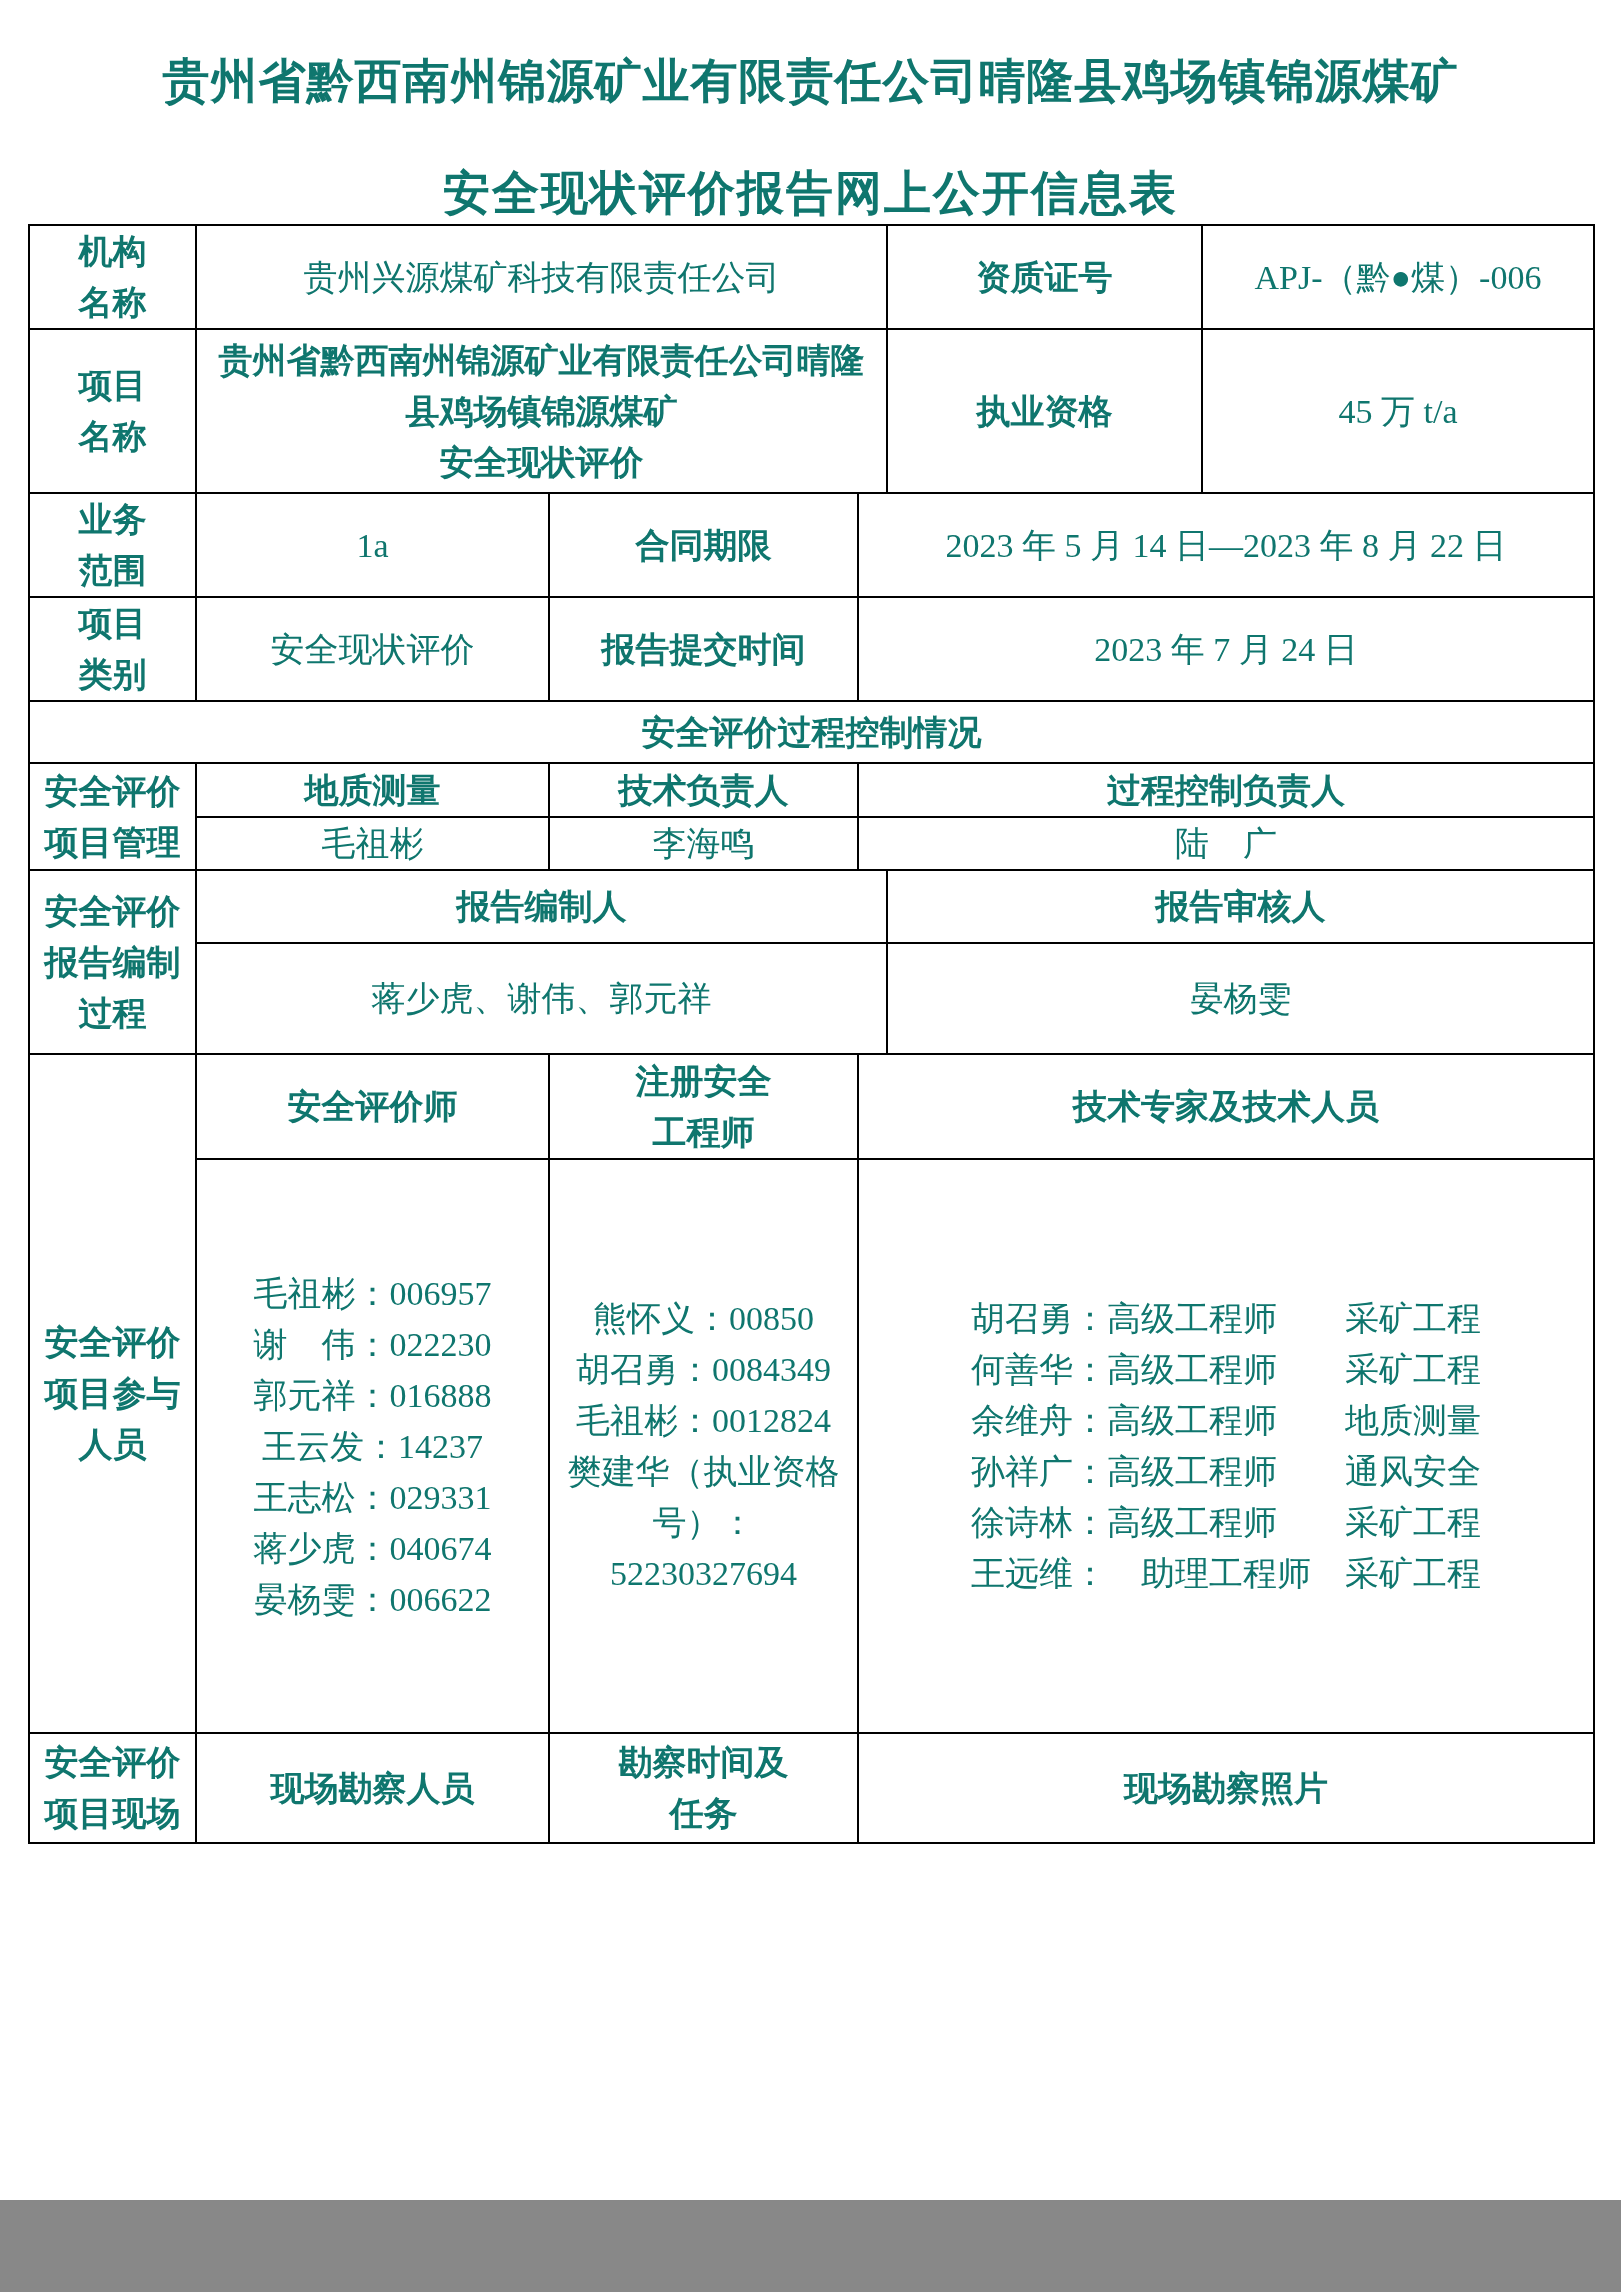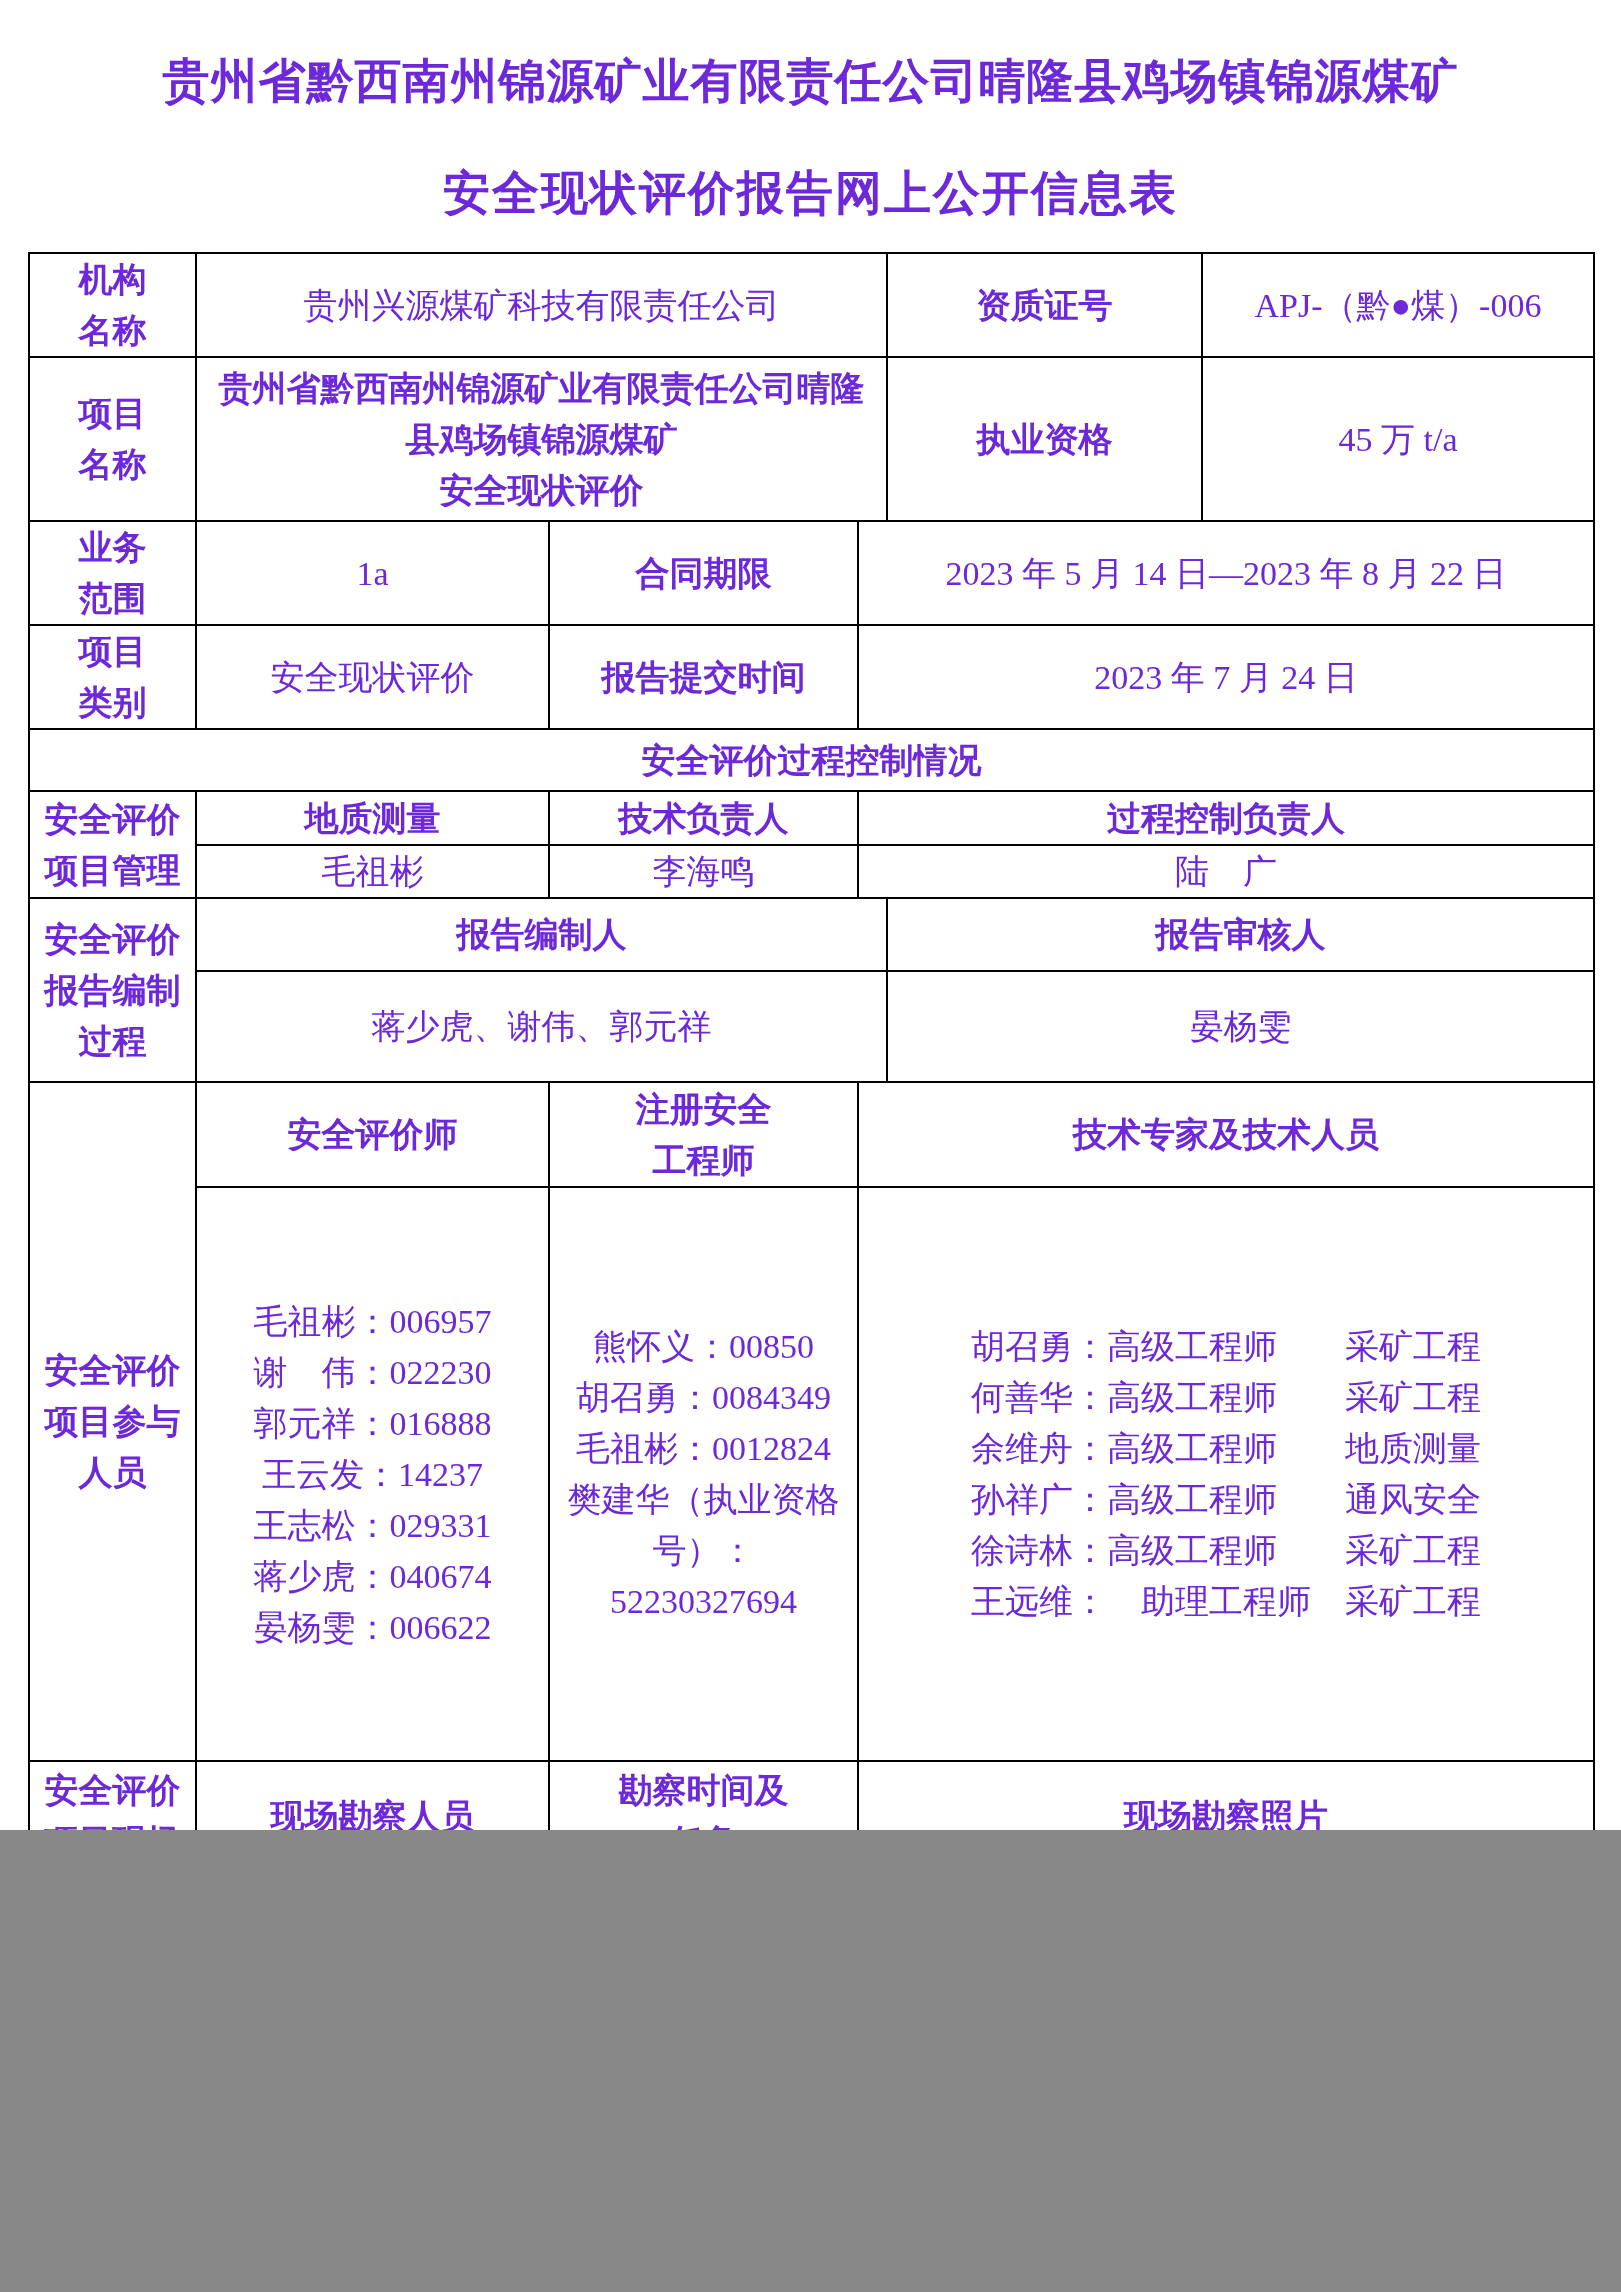--- a/index.html
+++ b/index.html
@@ -1,30 +1,30 @@
 <!DOCTYPE html>
 <html><head>
 <meta charset="utf-8">
 <style>
   html,body { margin:0; padding:0; background:#888; }
   .page {
-    width:1621px; height:1830px;
+    width:1621px; height:2200px;
     background:#ffffff;
     position:relative;
     font-family:"Liberation Serif","DejaVu Serif",serif;
-    color:#6d28d9;
+    color:#0f766e;
     margin:0 auto;
     overflow:hidden;
   }
   .title { text-align:center; font-weight:bold; }
   .title-line1 { padding-top:53px; font-size:47px; line-height:57px; letter-spacing:1px; }
   .title-line2 { margin-top:55px; font-size:47px; line-height:57px; letter-spacing:2px; }
 
   table.doc {
-    position:absolute; left:28px; top:252px;
+    position:absolute; left:28px; top:224px;
     width:1564px;
     border-collapse:collapse;
     table-layout:fixed;
     border:2.9px solid #000;
   }
   table.doc td {
     border:2px solid #000;
     font-size:34px;
     line-height:1.5;
     text-align:center;

